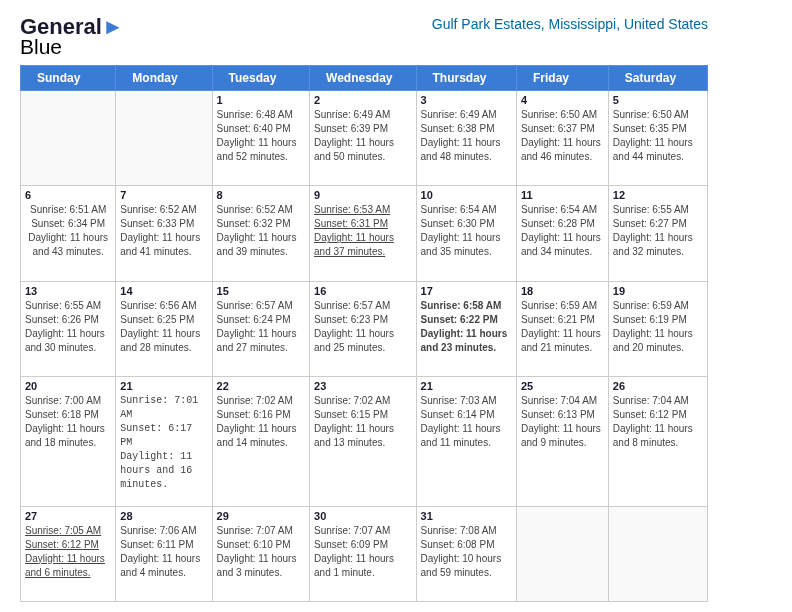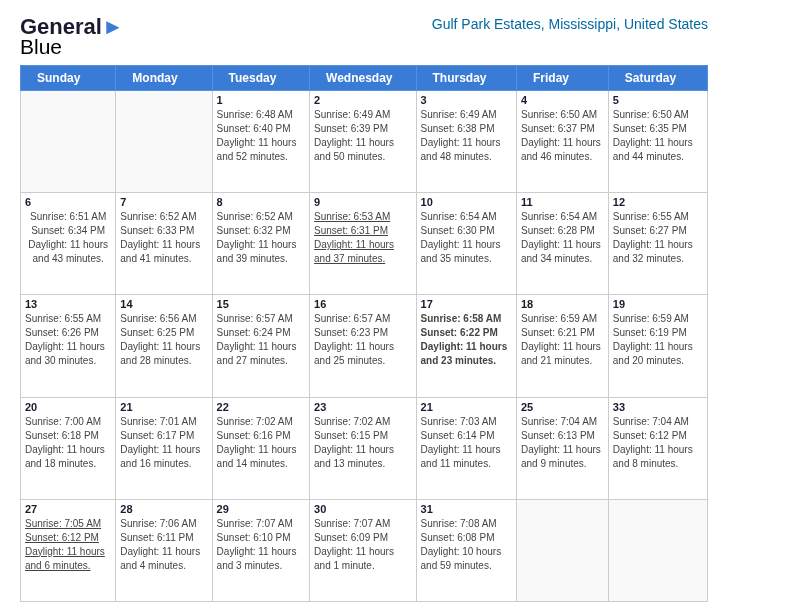--- a/index.html
+++ b/index.html
@@ -244,21 +244,21 @@
         </tr>
         <tr>
           <td>
             <span class="day-num">20</span>
             <div class="day-info" style="white-space: pre-line;">Sunrise: 7:00 AM
 Sunset: 6:18 PM
 Daylight: 11 hours and 18 minutes.</div>
           </td>
           <td>
             <span class="day-num">21</span>
-            <div class="day-info" style="white-space: pre-line;">Sunrise: 7:01 AM
+            <div class="day-info" style="white-space: pre-line; font-family: Liberation Mono, monospace;">Sunrise: 7:01 AM
 Sunset: 6:17 PM
 Daylight: 11 hours and 16 minutes.</div>
           </td>
           <td>
             <span class="day-num">22</span>
             <div class="day-info" style="white-space: pre-line;">Sunrise: 7:02 AM
 Sunset: 6:16 PM
 Daylight: 11 hours and 14 minutes.</div>
           </td>
           <td>
@@ -273,21 +273,21 @@
 Sunset: 6:14 PM
 Daylight: 11 hours and 11 minutes.</div>
           </td>
           <td>
             <span class="day-num">25</span>
             <div class="day-info" style="white-space: pre-line;">Sunrise: 7:04 AM
 Sunset: 6:13 PM
 Daylight: 11 hours and 9 minutes.</div>
           </td>
           <td>
-            <span class="day-num">33</span>
+            <span class="day-num">26</span>
             <div class="day-info" style="white-space: pre-line;">Sunrise: 7:04 AM
 Sunset: 6:12 PM
 Daylight: 11 hours and 8 minutes.</div>
           </td>
         </tr>
         <tr>
           <td>
             <span class="day-num">27</span>
             <div class="day-info" style="white-space: pre-line; text-decoration: underline;">Sunrise: 7:05 AM
 Sunset: 6:12 PM

